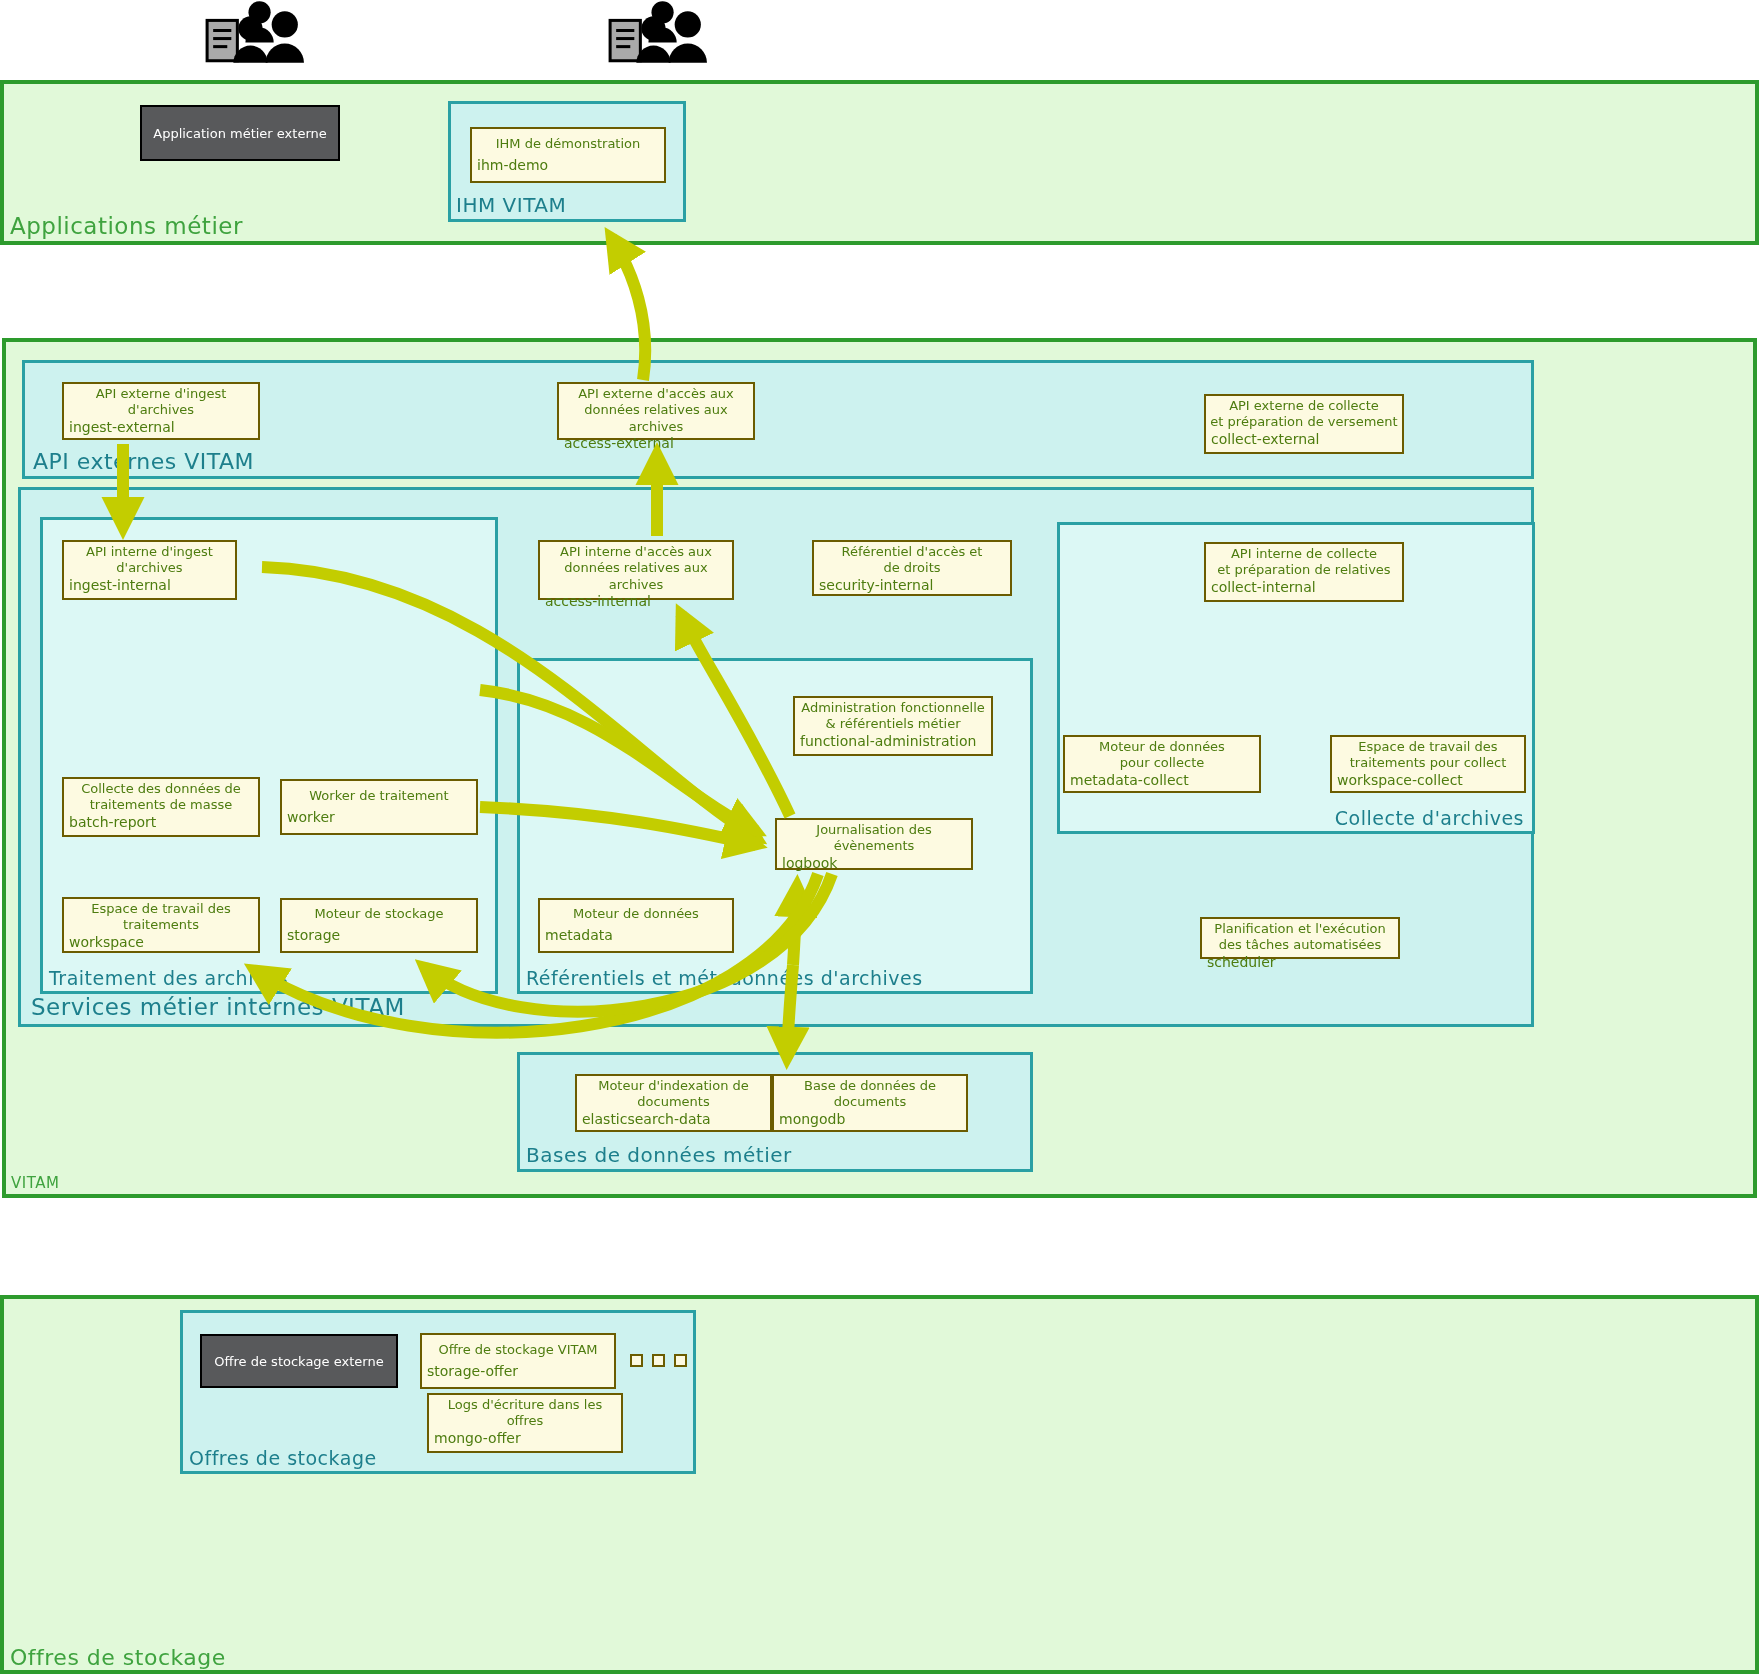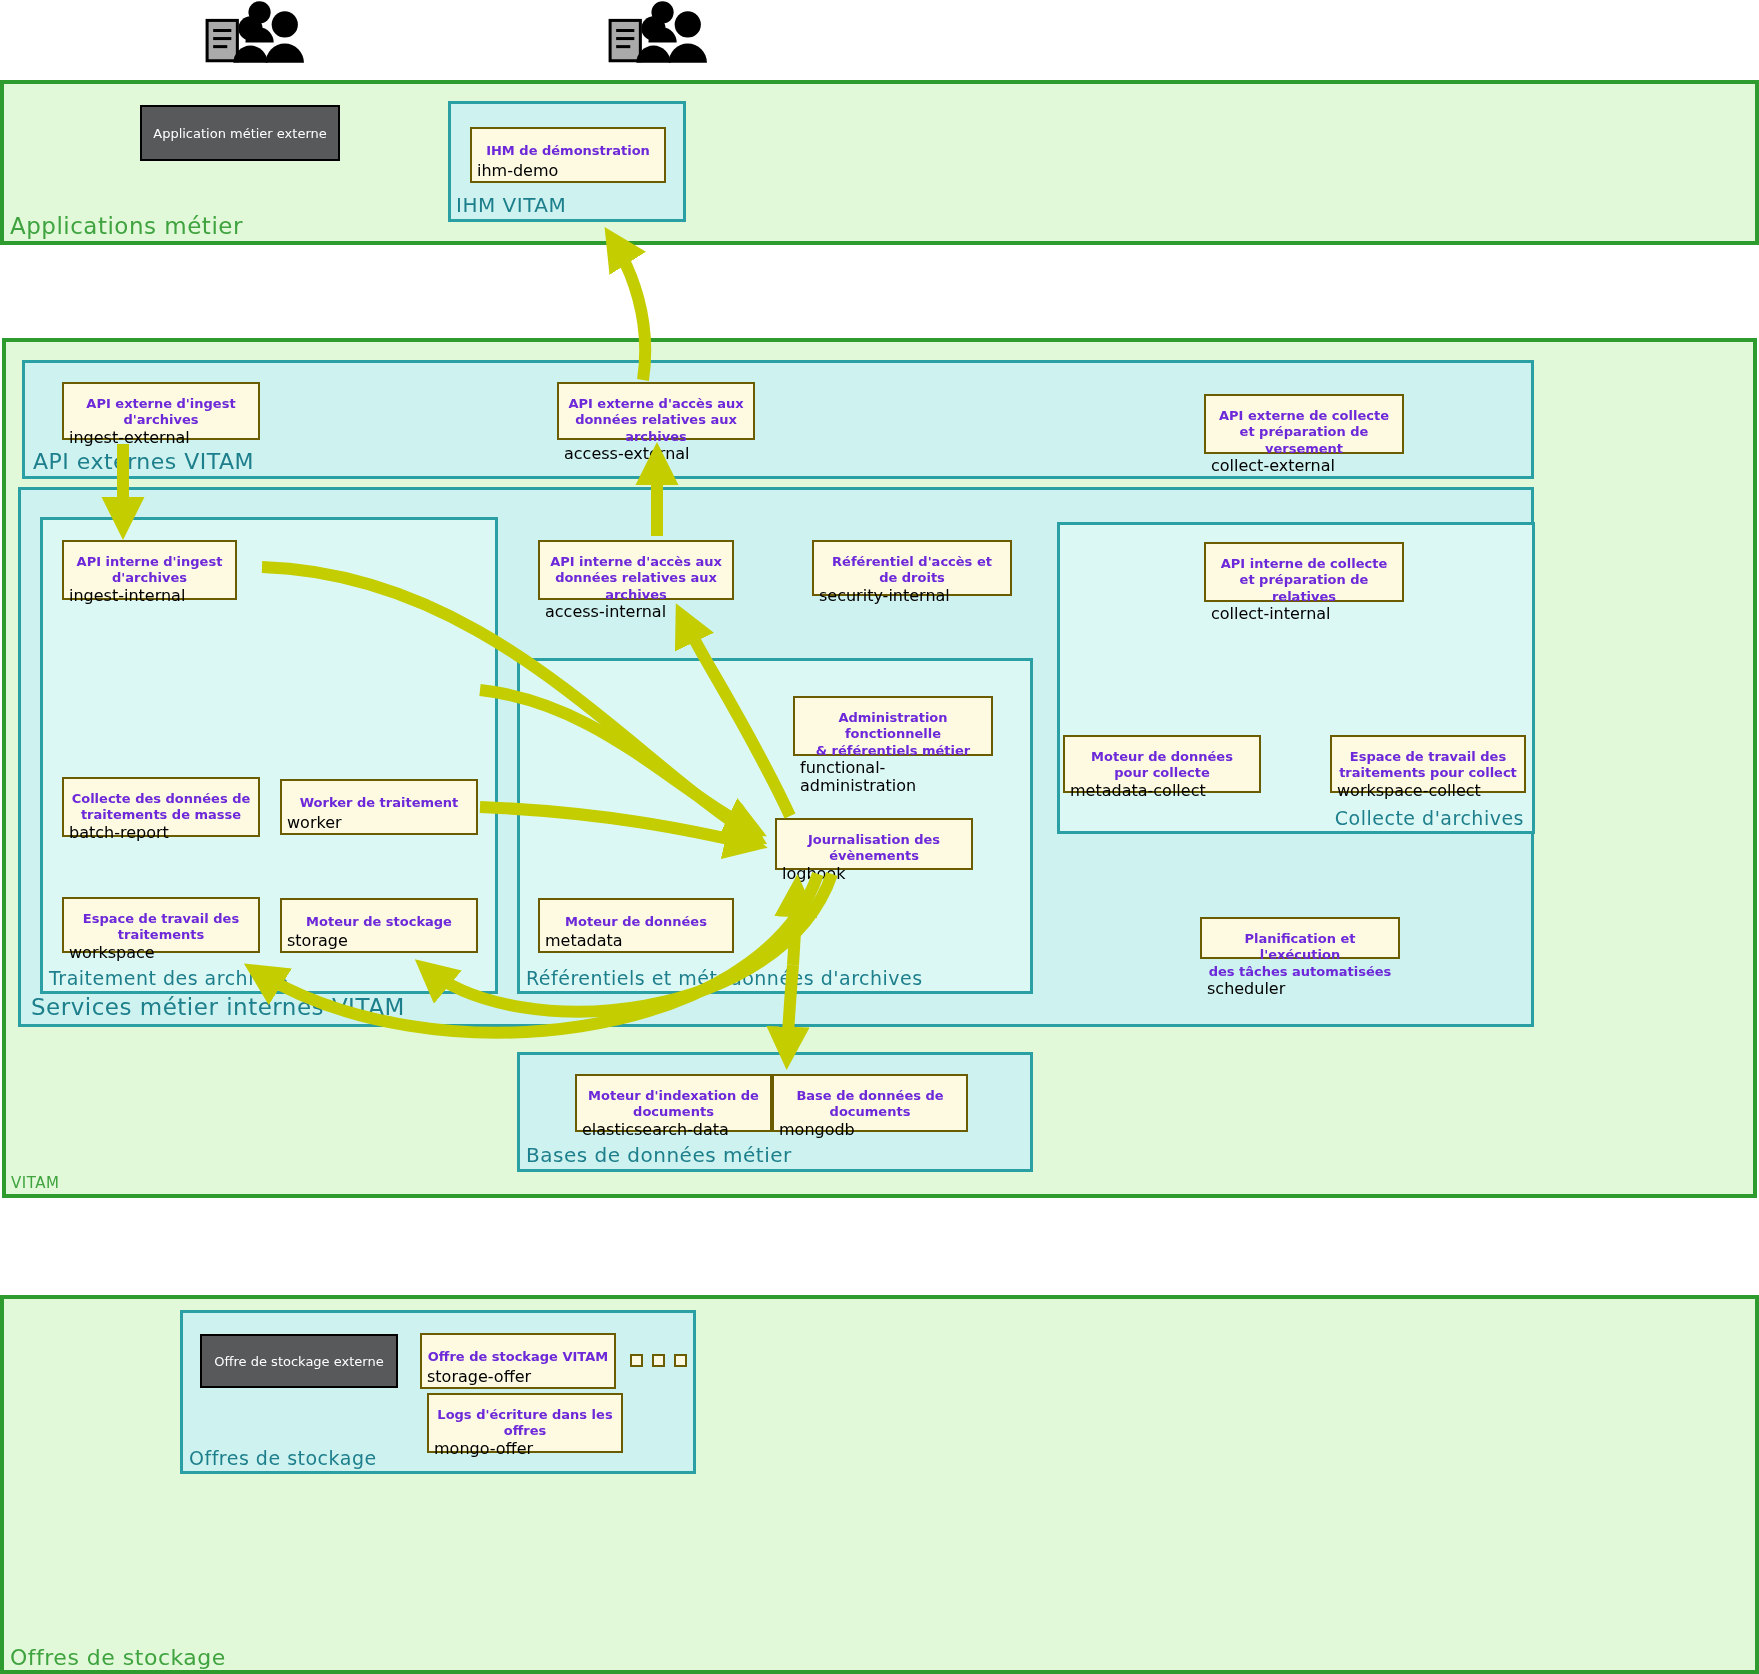--- a/index.html
+++ b/index.html
@@ -8,22 +8,22 @@
 
   .section-green { position:absolute; background:#e1f9d9; border:4px solid #2d9b2d; z-index:1; }
   .panel { position:absolute; background:#cdf2ef; border:3px solid #2aa0a4; z-index:2; }
   .panel.light { background:#dcf8f5; }
 
   .panel-label, .section-label { position:absolute; color:#1d7f8c; z-index:3; white-space:nowrap; letter-spacing:0.5px; }
   .section-label { color:#3fa33f; }
 
   .cbox { position:absolute; background:#fdfae1; border:2px solid #6b5c00; display:flex; flex-direction:column; z-index:4; }
   .cbox-title { flex:1; display:flex; align-items:center; justify-content:center; text-align:center;
-                white-space:pre-line; font-size:13px; color:#6d28d9; padding:12px 4px 0; line-height:1.25;font-weight:bold; }
-  .cbox-code { font-size:16px; color:#000000; text-align:left; padding:0 0 1px 5px; line-height:1.15; }
+                white-space:pre-line; font-size:13px; color:#4d7c0f; padding:2px 4px 0; line-height:1.25; }
+  .cbox-code { font-size:14px; color:#4d7c0f; text-align:left; padding:0 0 8px 5px; line-height:1.15; }
 
   .dark-box { position:absolute; background:#58595b; border:2px solid #000; color:#fff;
               display:flex; align-items:center; justify-content:center; font-size:13px; text-align:center; z-index:4; }
 
   .users-icon { position:absolute; z-index:5; }
   .sq { position:absolute; width:13px; height:13px; background:#fdfae1; border:2px solid #6b5c00; z-index:5; }
 
   .arrows { position:absolute; left:0; top:0; z-index:10; pointer-events:none; }
 </style>
 </head>

